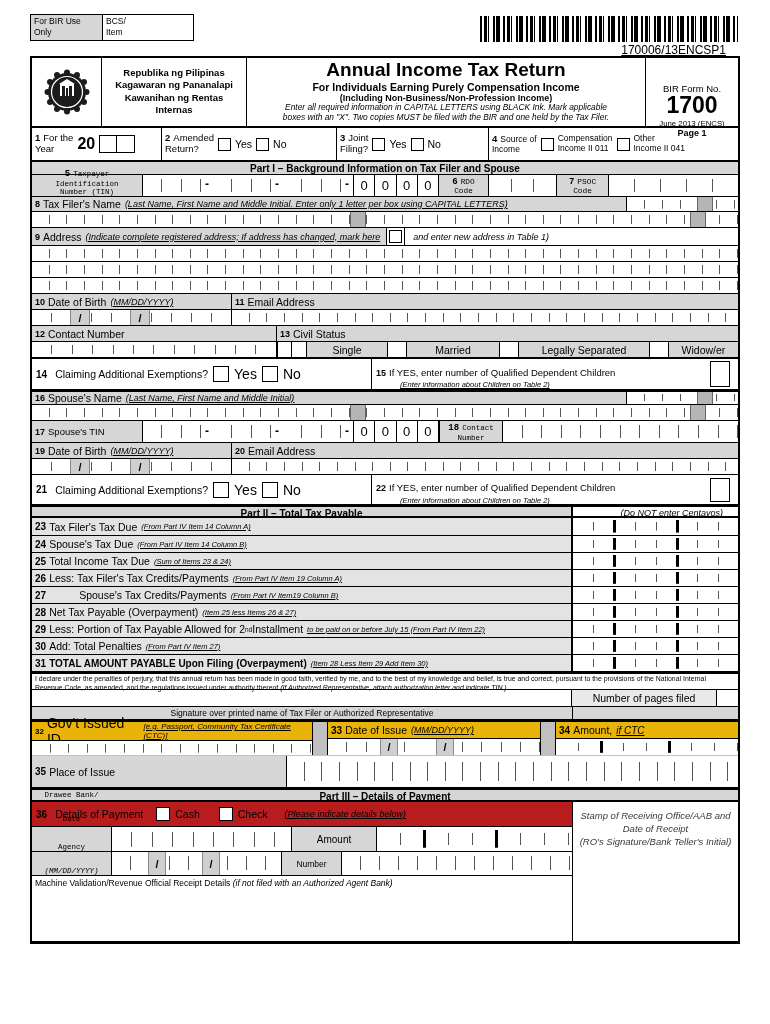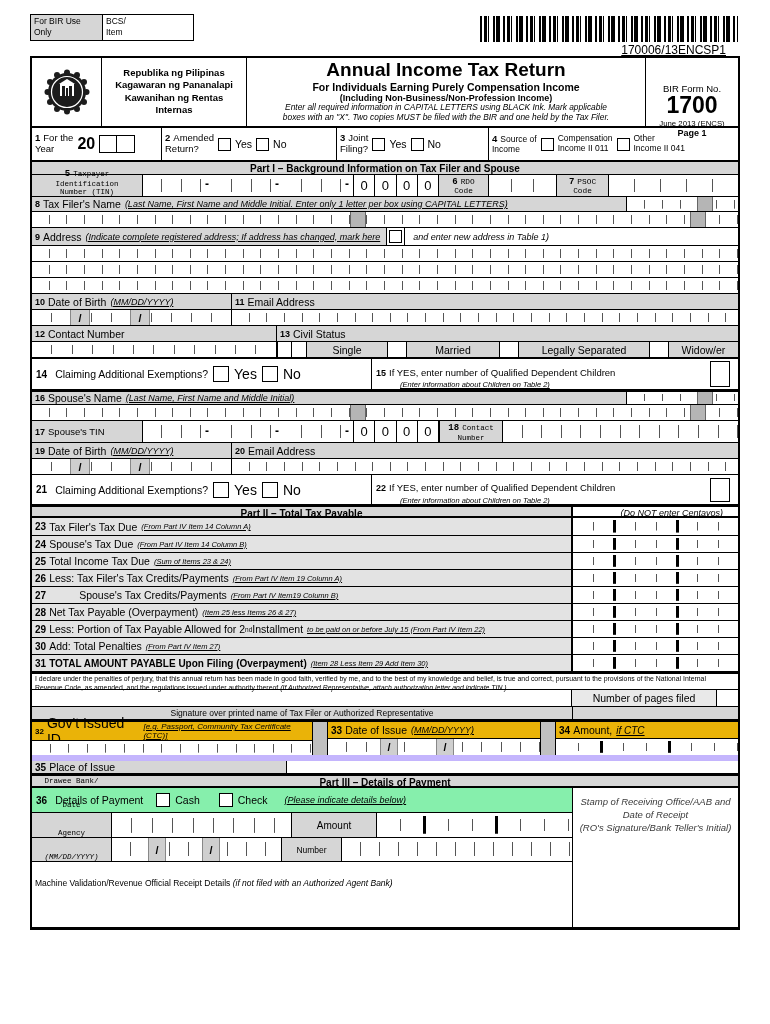--- a/index.html
+++ b/index.html
@@ -176,42 +176,42 @@
   .sigcap .r { flex: 1; background: #d6d6d6; }
 
   .idsec { display: flex; border-top: 3px solid #000; height: 36px; }
   .idcol { display: flex; flex-direction: column; }
   .idcol .toplab { height: 18px; background: #eab308; display: flex; align-items: center;
                    padding-left: 3px; }
   .idcol .bcomb { height: 18px; border-top: 1px solid #000; }
   .cA { width: 280px; } .cB { width: 212px; } .cC { flex: 1; }
   .vsep { width: 16px; background: #c0c0c0; border-left: 1px solid #000;
           border-right: 1px solid #000; }
-  .r35 { display: flex; height: 18px; border-top: 6px solid #c4b5fd; flex-direction: column; }
+  .r35 { display: flex; height: 32px; border-top: 1px solid #c4b5fd; }
   .r35 .lc { width: 255px; border-right: 1px solid #000; }
   .r35 .comb { flex: 1; }
 
   
   .p3body { display: flex; height: 139px; }
   .p3left { width: 541px; border-right: 1px solid #000; display: flex;
             flex-direction: column; }
-  .r36 { height: 24px; background: #86efac; display: flex; align-items: center;
+  .r36 { height: 24px; background: #b91c1c; display: flex; align-items: center;
          padding: 0 4px; gap: 5px; }
   .drawee { height: 25px; border-top: 1px solid #000; display: flex; }
   .dlbl { width: 80px; border-right: 1px solid #000; gap: 44px; }
   .dcomb { width: 180px; border-right: 1px solid #000; }
   .albl { width: 85px; border-right: 1px solid #000; justify-content: center;
           font-size: 10px; text-align: right; }
   .pamt { flex: 1; }
   .daterow { height: 24px; border-top: 1px solid #000; display: flex; }
   .dtcomb { width: 170px; border-right: 1px solid #000; }
   .nlbl { width: 60px; border-right: 1px solid #000; justify-content: center;
           font-size: 8.5px; }
   .ncomb { flex: 1; --p: 19px; }
-  .machine { flex: 1; border-top: 1px solid #000; padding: 16px 3px; font-size: 8.5px; }
+  .machine { flex: 1; border-top: 1px solid #000; padding: 2px 3px; font-size: 8.5px; }
   .p3right { flex: 1; text-align: center; padding-top: 8px; font-style: italic;
              font-size: 9.5px; color: #3a3a3a; line-height: 1.35; }
 </style>
 </head>
 <body>
 
 <div class="form">
 
   <div class="topbar">
     <div class="tcell t1">

